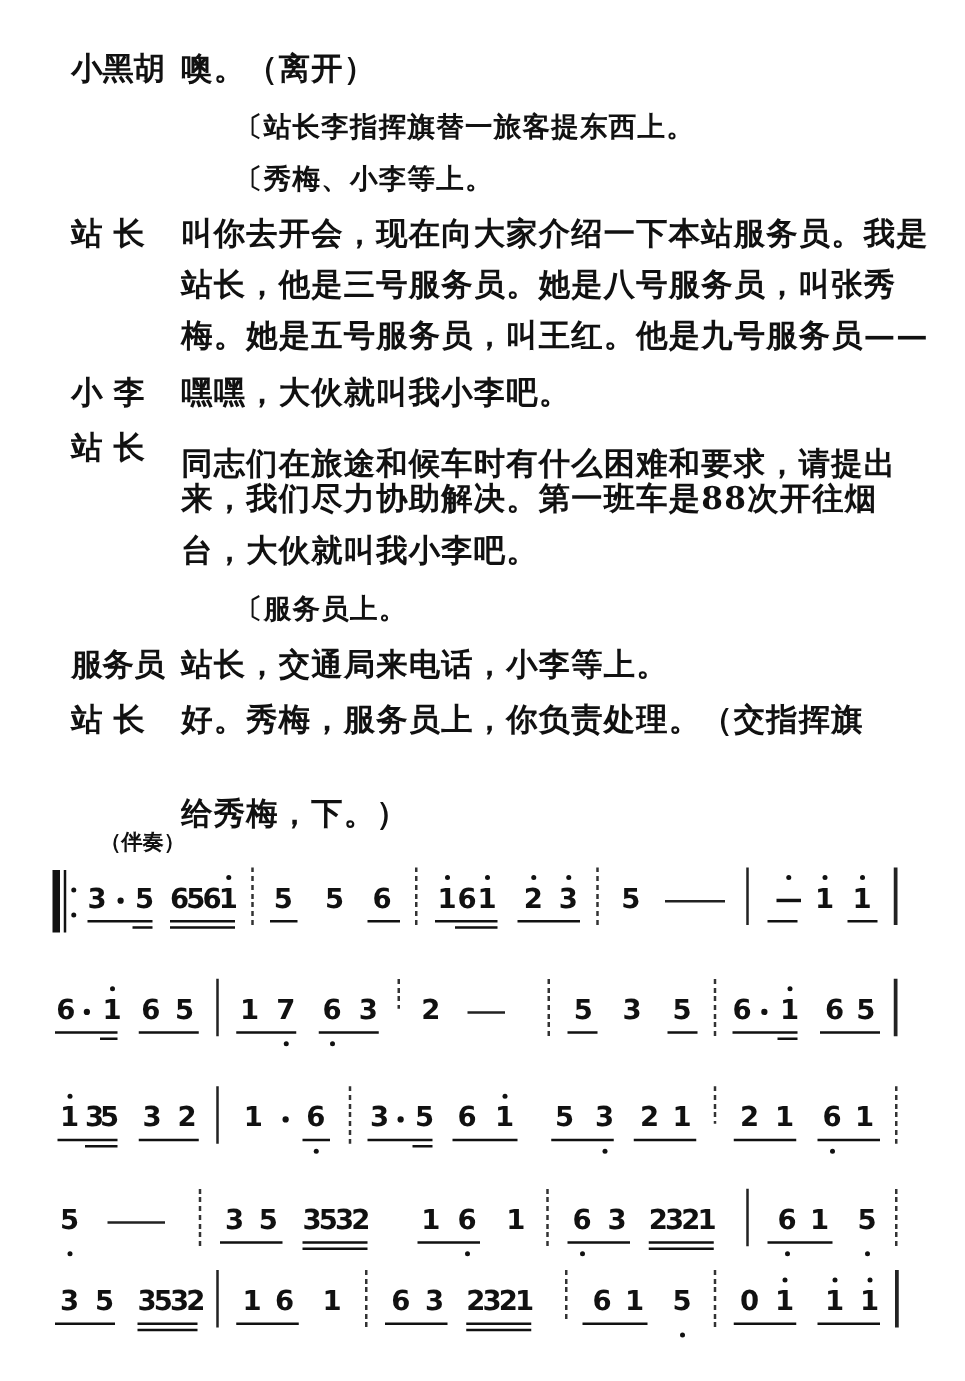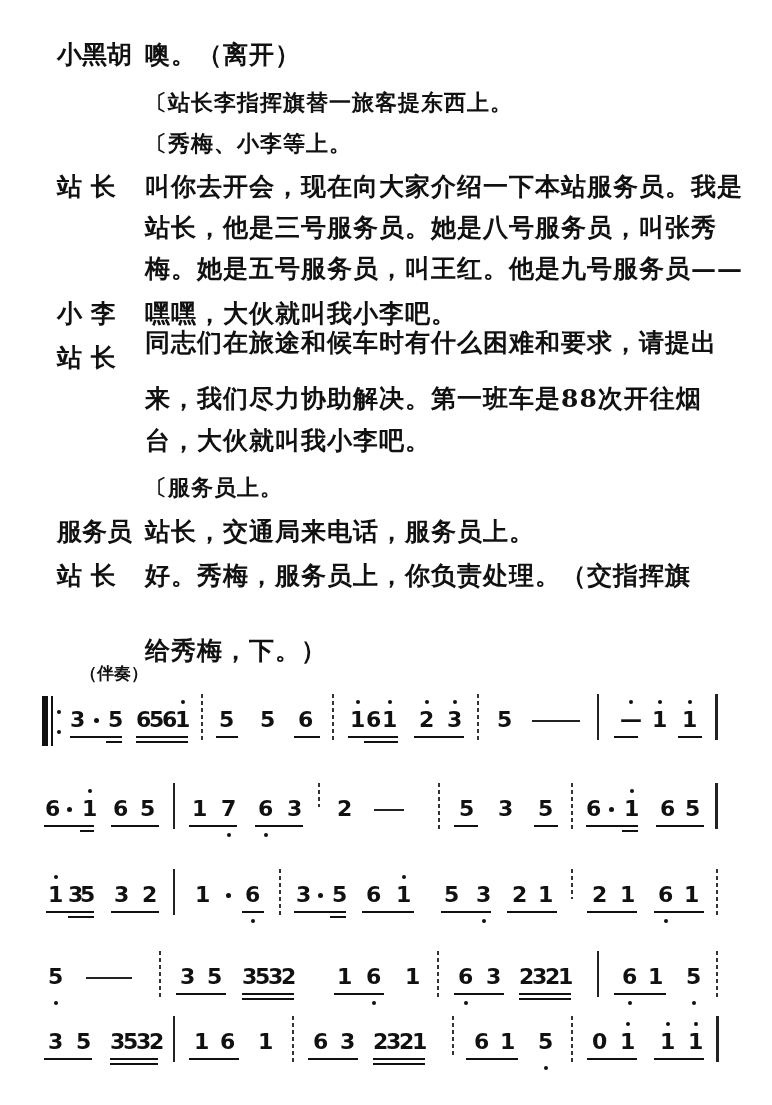--- a/index.html
+++ b/index.html
@@ -8,21 +8,21 @@
     font-family: "DejaVu Serif", "Liberation Serif", serif;
     color: #111;
   }
   .script { position: absolute; left: 0; top: 0; width: 772px; }
   .line {
     position: absolute; font-size: 25px; line-height: 30px; white-space: nowrap;
     font-weight: bold; letter-spacing: 1px;
   }
   .speaker { left: 57px; letter-spacing: 0; }
   .body-text { left: 145px; }
-  .stage { font-size: 22px; }
+  .stage { font-size: 22px; margin-left: 43px; }
 
   .music { position: absolute; left: 0; top: 650px; width: 772px; height: 455px; }
   .section-label {
     position: absolute; left: 80px; top: 12px; font-size: 17px; font-weight: bold;
     font-family: "DejaVu Sans", sans-serif;
   }
   .row { position: absolute; left: 0; width: 772px; height: 60px; }
   .note {
     position: absolute; font-family: "DejaVu Sans", "Liberation Sans", sans-serif;
     font-weight: bold; font-size: 22px; line-height: 24px; top: 0;
@@ -54,28 +54,28 @@
 
   <div class="line speaker" style="top:172px">站 长</div>
   <div class="line body-text" style="top:172px">叫你去开会，现在向大家介绍一下本站服务员。我是</div>
   <div class="line body-text" style="top:213px">站长，他是三号服务员。她是八号服务员，叫张秀</div>
   <div class="line body-text" style="top:254px">梅。她是五号服务员，叫王红。他是九号服务员——</div>
 
   <div class="line speaker" style="top:299px">小 李</div>
   <div class="line body-text" style="top:299px">嘿嘿，大伙就叫我小李吧。</div>
 
   <div class="line speaker" style="top:343px">站 长</div>
-  <div class="line body-text" style="top:328px">同志们在旅途和候车时有什么困难和要求，请提出</div>
+  <div class="line body-text" style="top:356px">同志们在旅途和候车时有什么困难和要求，请提出</div>
   <div class="line body-text" style="top:384px">来，我们尽力协助解决。第一班车是88次开往烟</div>
   <div class="line body-text" style="top:426px">台，大伙就叫我小李吧。</div>
 
   <div class="line body-text stage" style="top:472px">〔服务员上。</div>
 
   <div class="line speaker" style="top:517px">服务员</div>
-  <div class="line body-text" style="top:517px">站长，交通局来电话，服务员上。</div>
+  <div class="line body-text" style="top:517px">站长，交通局来电话，小李等上。</div>
 
   <div class="line speaker" style="top:561px">站 长</div>
   <div class="line body-text" style="top:561px">好。秀梅，服务员上，你负责处理。（交指挥旗</div>
   <div class="line body-text" style="top:636px">给秀梅，下。）</div>
 </div>
 
 <div class="music">
   <div class="section-label">（伴奏）</div>
 
   <div class="row" style="top:58px">

